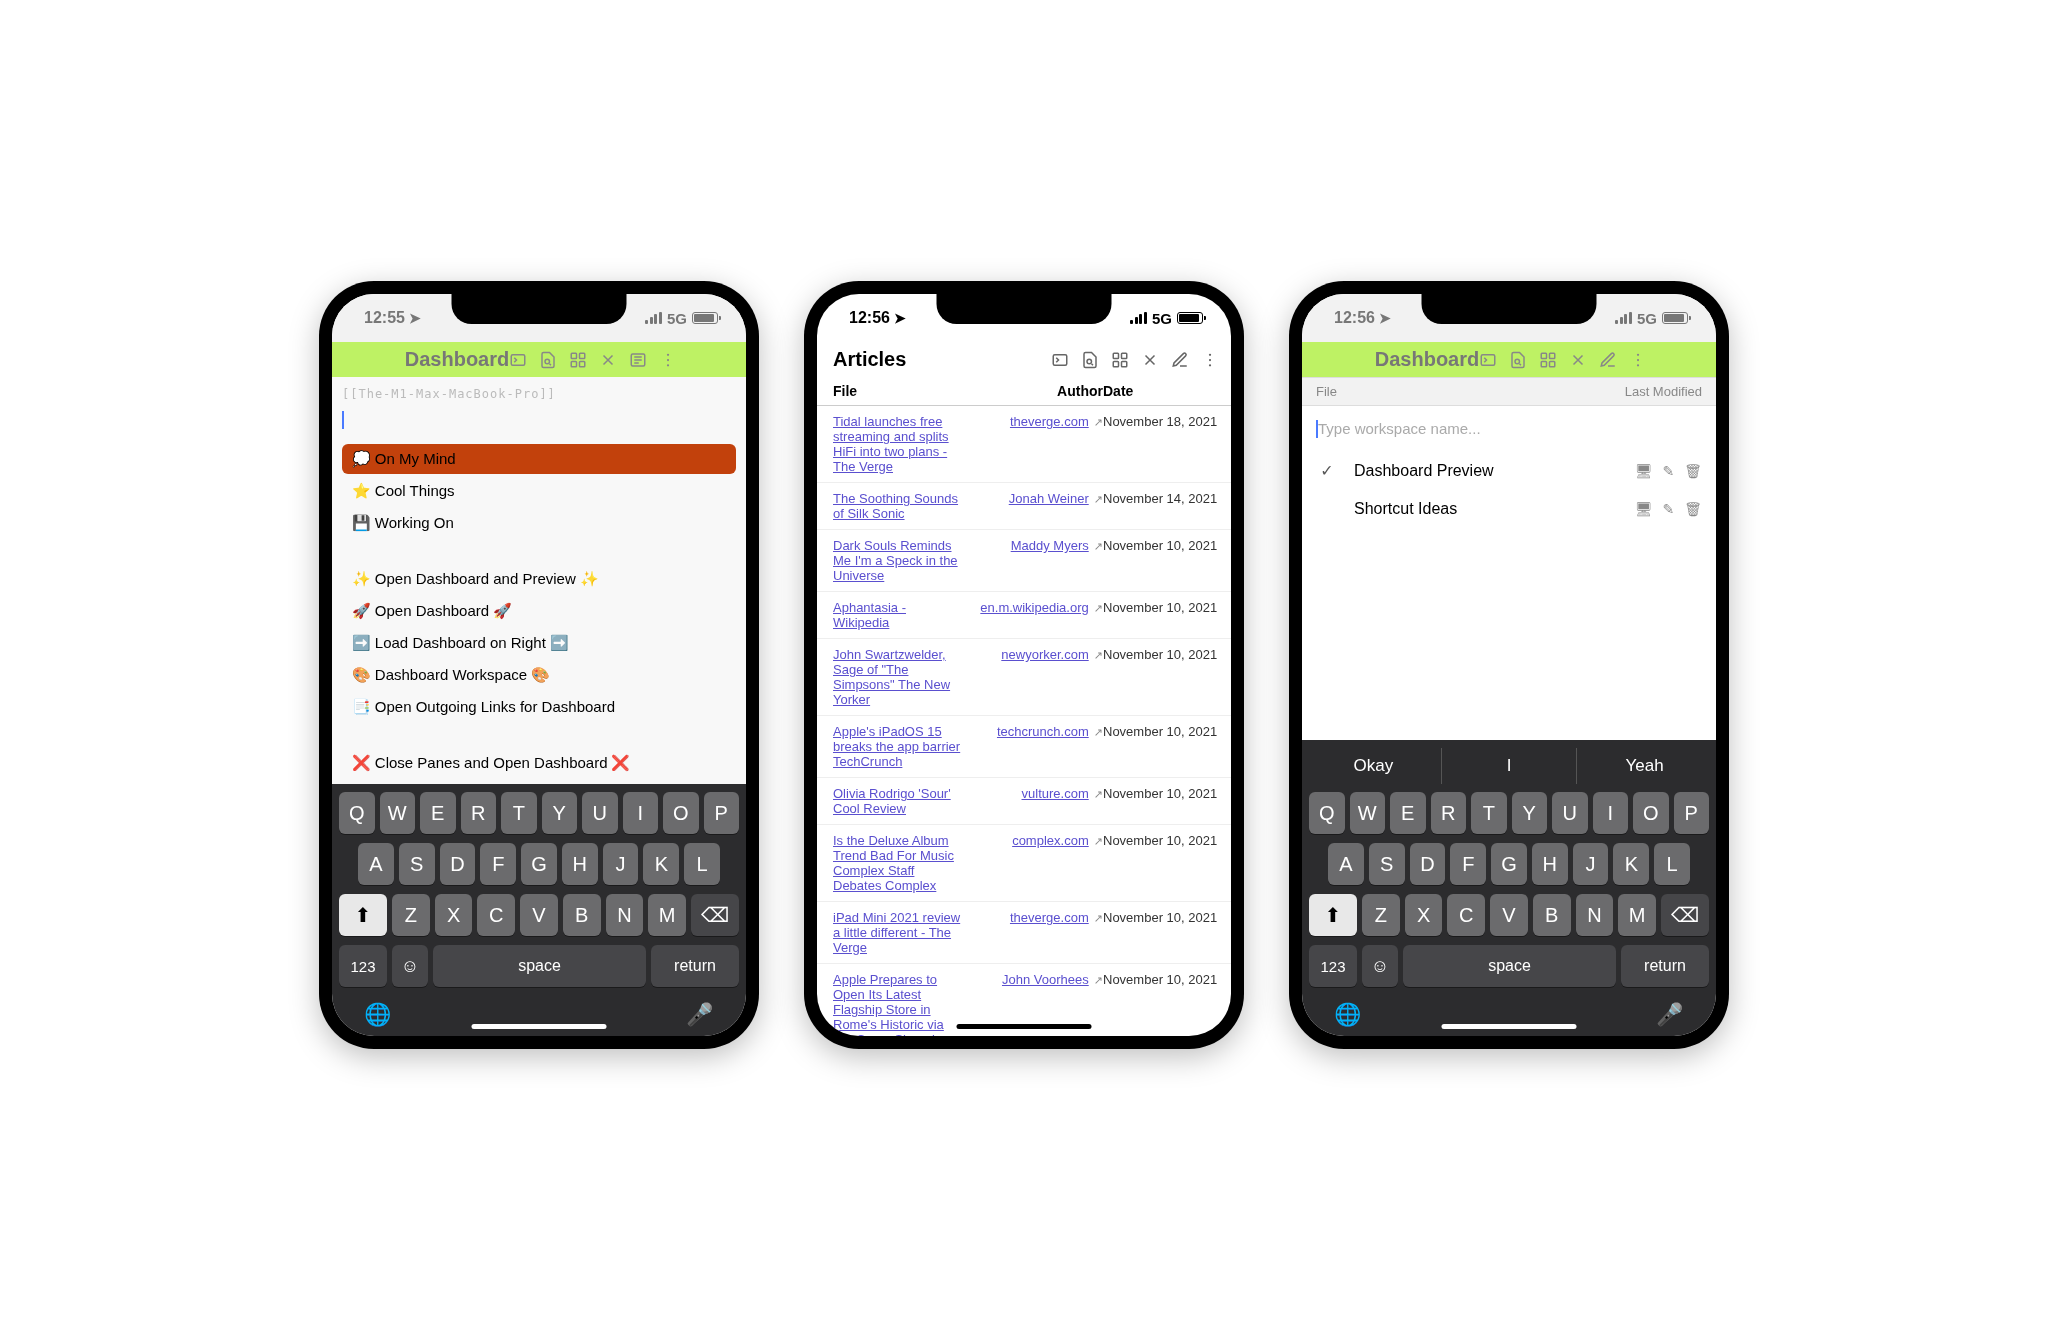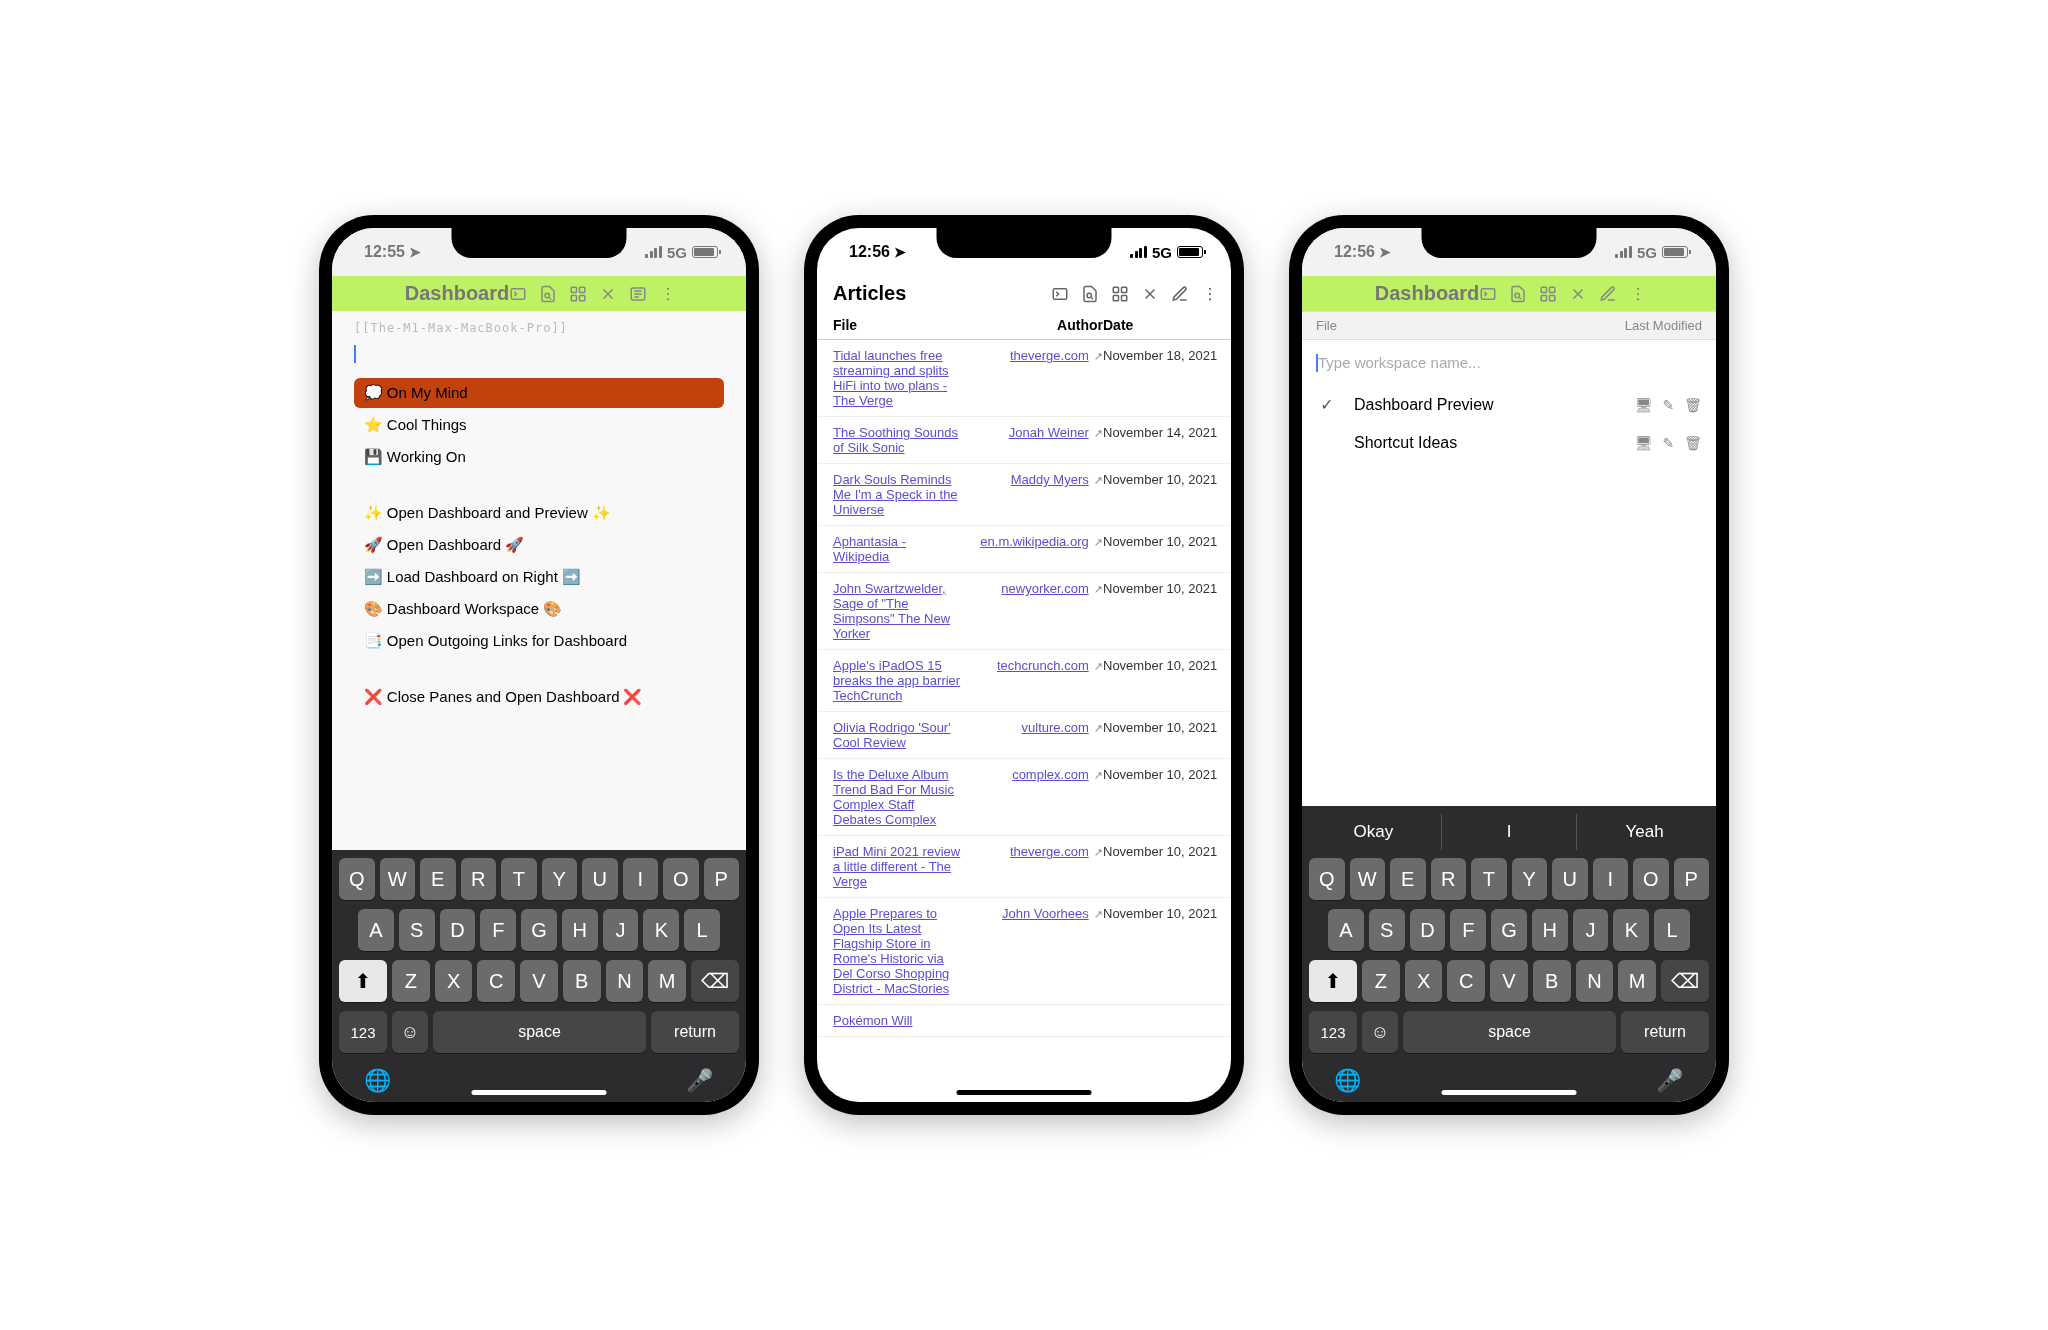--- a/index.html
+++ b/index.html
@@ -1,17 +1,17 @@
 <!DOCTYPE html>
 <html><head>
 <meta charset="utf-8">
 <style>
 *{margin:0;padding:0;box-sizing:border-box;font-family:-apple-system,BlinkMacSystemFont,"Segoe UI",sans-serif;}
 body{background:#fff;width:2048px;height:1330px;display:flex;gap:45px;justify-content:center;align-items:center;padding:20px;}
-.phone{width:440px;height:900px;background:#000;border-radius:55px;padding:13px;box-shadow:0 8px 30px rgba(0,0,0,.25);position:relative;}
+.phone{width:440px;height:768px;background:#000;border-radius:55px;padding:13px;box-shadow:0 8px 30px rgba(0,0,0,.25);position:relative;}
 .screen{width:100%;height:100%;background:#fff;border-radius:42px;overflow:hidden;position:relative;display:flex;flex-direction:column;}
 .notch{position:absolute;top:0;left:50%;transform:translateX(-50%);width:175px;height:30px;background:#000;border-radius:0 0 20px 20px;z-index:100;}
 .status-bar{height:48px;display:flex;justify-content:space-between;align-items:center;padding:0 28px 0 32px;font-weight:600;font-size:16px;flex-shrink:0;}
 .status-bar.dim{color:#777;background:#f2f2f2;}
 .status-left{display:flex;align-items:center;gap:4px;}
 .loc-arrow{display:inline-block;transform:rotate(0deg);font-size:14px;}
 .status-right{display:flex;align-items:center;gap:5px;font-size:15px;}
 .signal{display:inline-flex;align-items:flex-end;gap:1.5px;height:12px;}
 .signal span{width:3px;background:currentColor;border-radius:1px;}
 .signal span:nth-child(1){height:4px;}
@@ -21,21 +21,21 @@
 .battery{display:inline-block;width:26px;height:12px;border:1.5px solid currentColor;border-radius:3px;position:relative;}
 .battery::after{content:"";position:absolute;right:-4px;top:3px;width:2px;height:4px;background:currentColor;border-radius:0 1px 1px 0;}
 .battery::before{content:"";position:absolute;left:1px;top:1px;bottom:1px;width:20px;background:currentColor;border-radius:1px;}
 .header{display:flex;align-items:center;justify-content:space-between;padding:6px 12px 6px 16px;flex-shrink:0;}
 .header.dim{background:#bef264;color:#888;justify-content:center;}
 .header-title{font-size:20px;font-weight:700;}
 .header.dim .header-title{color:#777;}
 .toolbar-icons{display:flex;gap:12px;align-items:center;font-size:16px;color:#888;}
 .ti{width:18px;height:18px;display:flex;align-items:center;justify-content:center;}
 .ti svg{width:18px;height:18px;}
-.content{flex:1;overflow-y:auto;padding:10px 22px;font-size:15px;}
+.content{flex:1;overflow-y:auto;padding:10px 10px;font-size:15px;}
 .content.dim{background:#f8f8f8;}
 .hint{color:#bbb;font-size:12px;font-family:monospace;letter-spacing:1px;margin-bottom:6px;}
 .cursor{display:inline-block;width:2px;height:18px;background:#4a7aff;margin:4px 0 12px;}
 .menu-item{padding:6px 10px;border-radius:6px;margin-bottom:2px;}
 .menu-item.sel{background:#c2410c;}
 .sp{height:24px;}
 
 
 .table-head{display:flex;padding:6px 12px 6px 16px;font-weight:600;font-size:14px;border-bottom:1px solid #ccc;}
 .col-file{flex:0 0 130px;}

